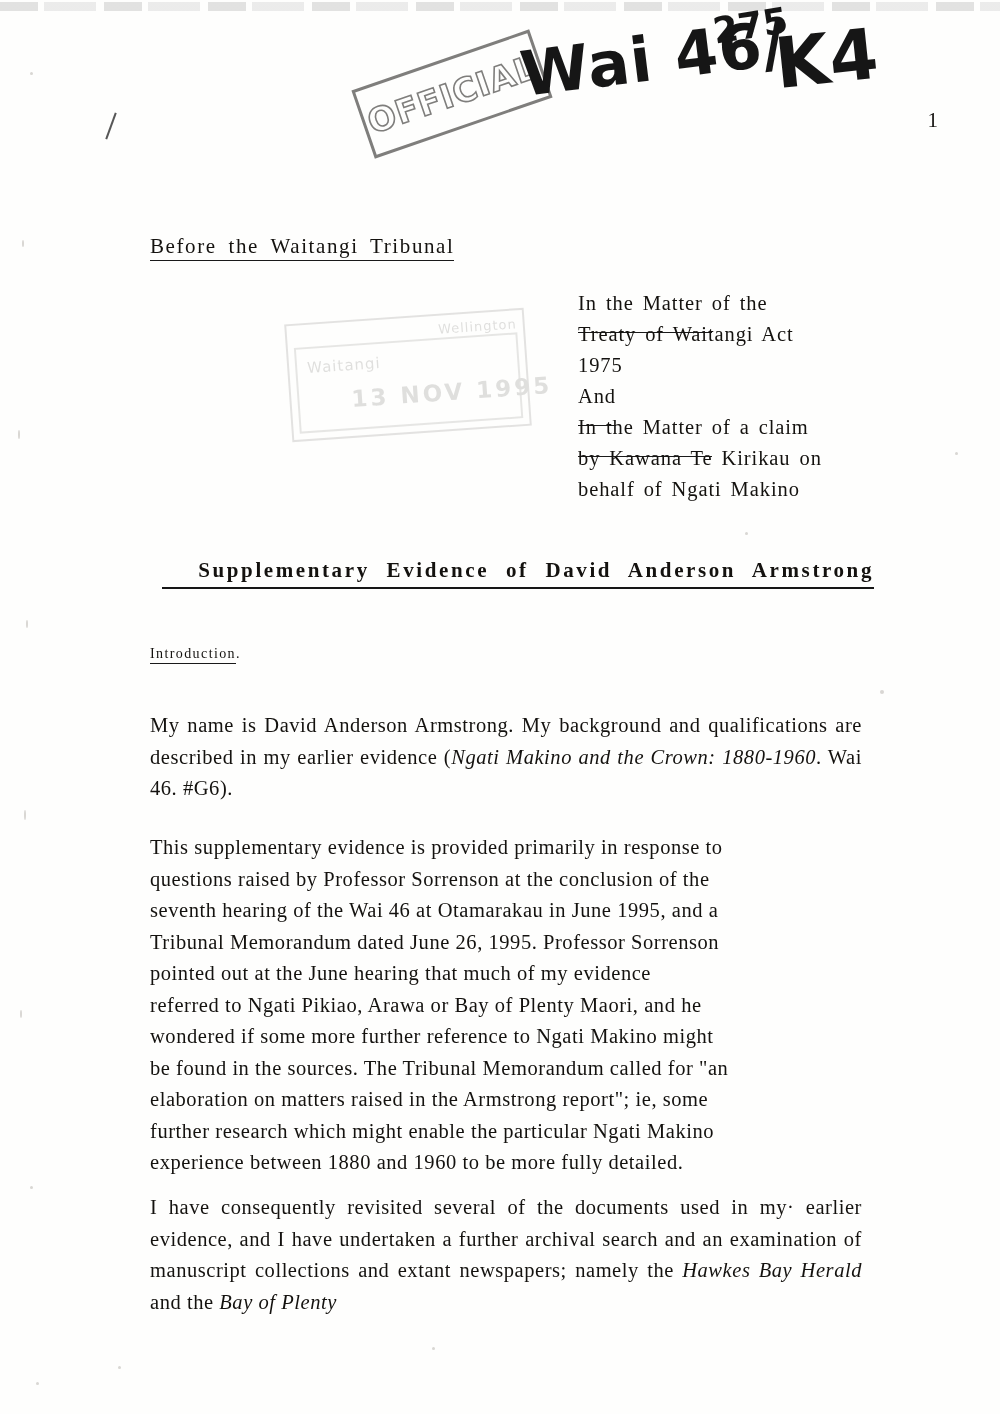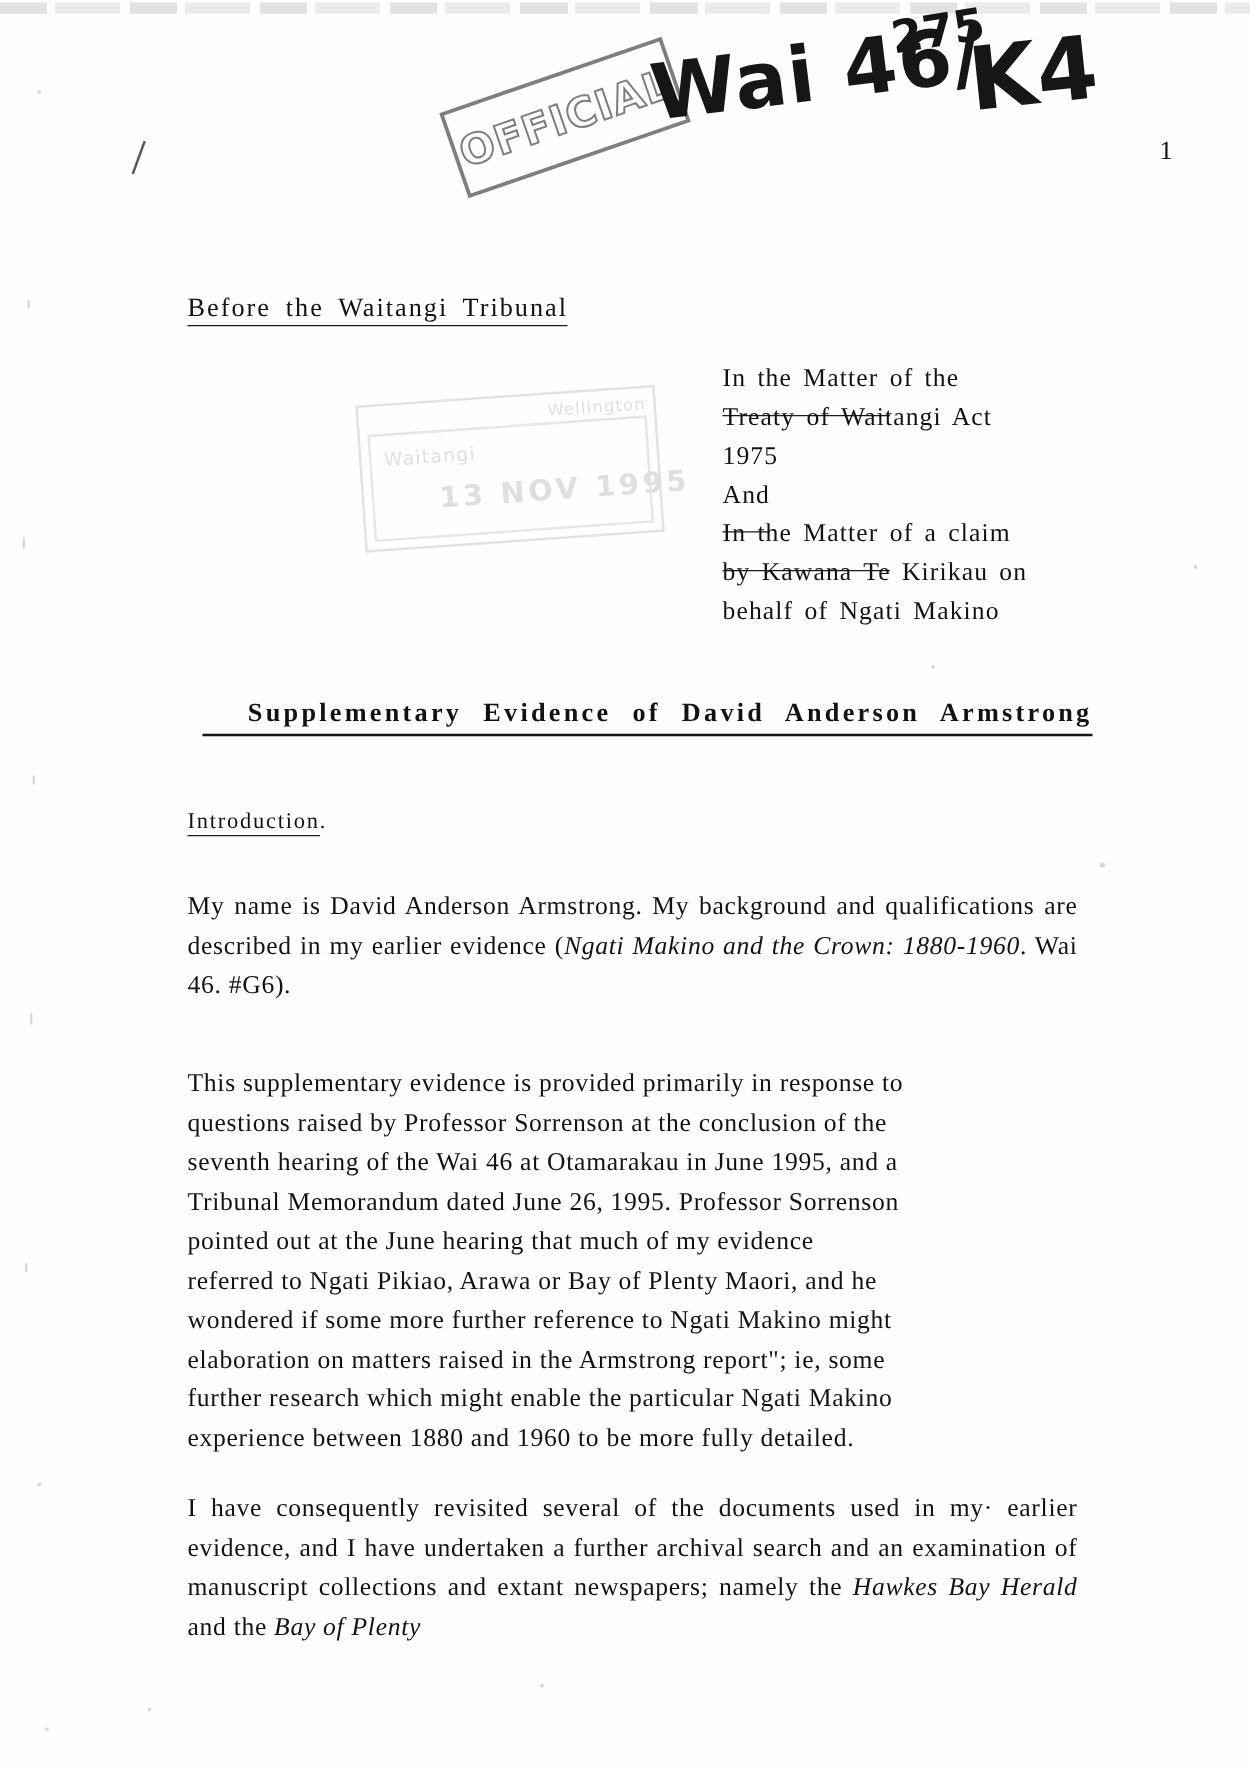--- a/index.html
+++ b/index.html
@@ -185,38 +185,38 @@
     border-bottom: 2px solid #161616;
     padding-bottom: 4px;
     white-space: nowrap;
     text-align: right;
   }
 
   .section-heading {
     position: absolute;
     left: 150px;
     top: 646px;
-    font-size: 18px;
+    font-size: 14px;
     letter-spacing: 1.4px;
   }
   .section-heading .ul { border-bottom: 1.5px solid #1a1a1a; padding-bottom: 2px; }
 
   .para {
     position: absolute;
     left: 150px;
     width: 712px;
     font-size: 20.5px;
     line-height: 31.5px;
     text-align: justify;
     letter-spacing: .55px;
   }
   .para i { font-style: italic; }
 
   #para-1 { top: 710px; }
-  #para-2 { top: 852px; }
+  #para-2 { top: 832px; }
   #para-3 { top: 1192px; }
 
   .para-lines .pline {
     display: block;
     white-space: nowrap;
   }
   .para-lines .pline.just {
     display: flex;
     justify-content: space-between;
   }
@@ -307,20 +307,23 @@
         <span>Tribunal Memorandum dated June 26, 1995. Professor Sorrenson</span>
       </span>
     <span class="pline">pointed out at the June hearing that much of my evidence</span>
     <span class="pline just">
         <span>referred to Ngati Pikiao, Arawa or Bay of Plenty Maori, and he</span>
       </span>
     <span class="pline just">
         <span>wondered if some more further reference to Ngati Makino might</span>
       </span>
     <span class="pline just">
+        <span>be found in the sources. The Tribunal Memorandum called for "an</span>
+      </span>
+    <span class="pline just">
         <span>elaboration on matters raised in the Armstrong report"; ie, some</span>
       </span>
     <span class="pline just">
         <span>further research which might enable the particular Ngati Makino</span>
       </span>
     <span class="pline">experience between 1880 and 1960 to be more fully detailed.</span>
   </div>
 
   <div class="para" id="para-3">
     <span>I have consequently revisited several of the documents used in my· earlier evidence, and I have undertaken a further archival search and an examination of manuscript collections and extant newspapers; namely the </span><i>Hawkes Bay Herald</i><span> and the </span><i>Bay of Plenty</i>

